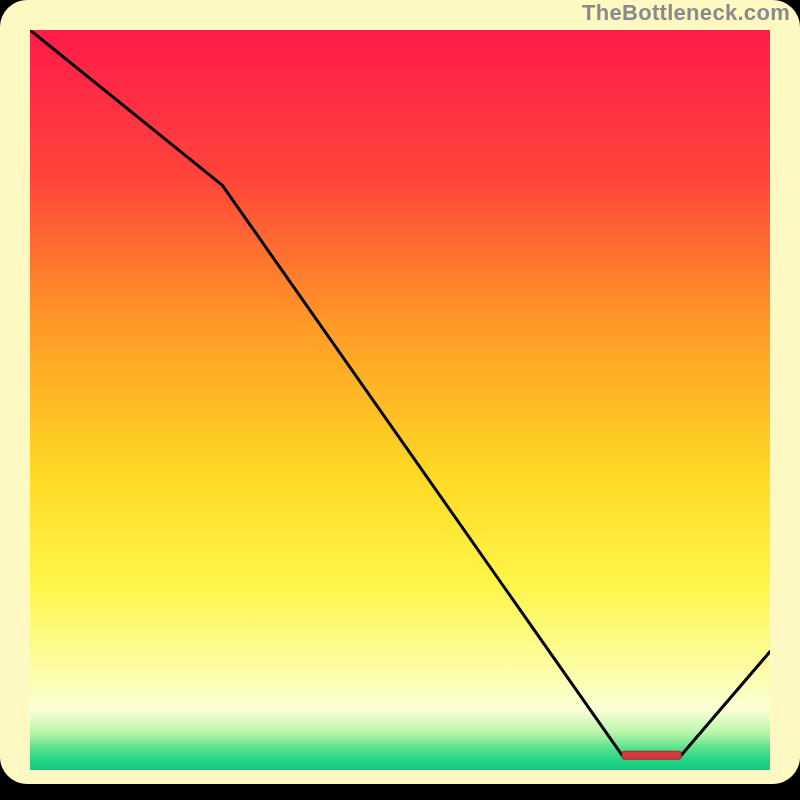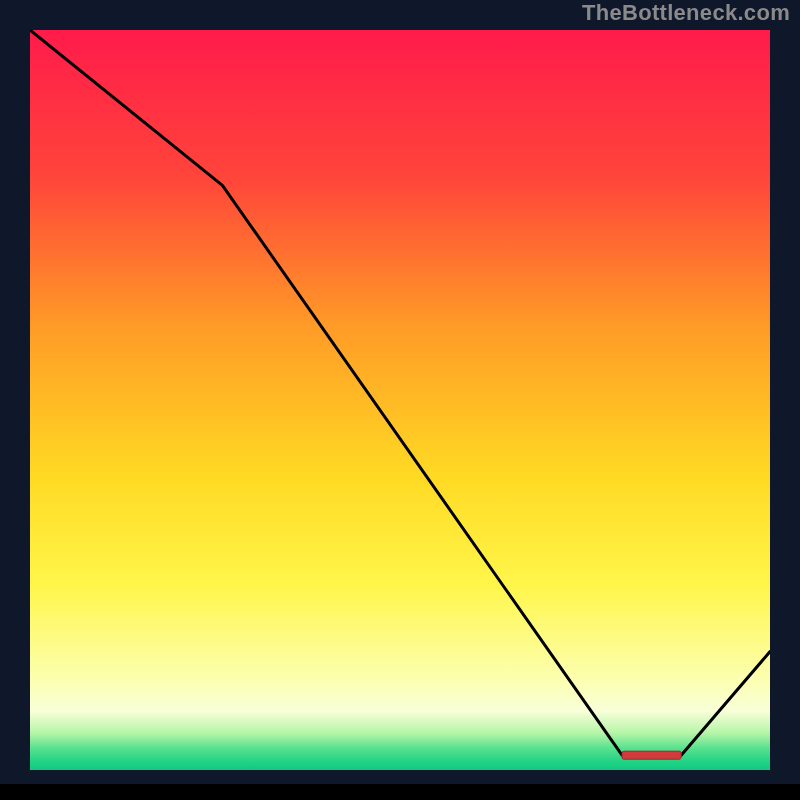--- a/index.html
+++ b/index.html
@@ -9,21 +9,22 @@
     height: 800px;
     background: #000;
     overflow: hidden;
   }
   .frame {
     position: absolute;
     left: 0;
     top: 0;
     width: 800px;
     height: 784px;
-    background: #0f172a;
+    background: #fef9c3;
+    border-radius: 27px;
   }
   .watermark {
     position: absolute;
     top: 0;
     right: 10px;
     font-family: Arial, Helvetica, sans-serif;
     font-size: 22px;
     font-weight: bold;
     color: #8a8a8a;
     letter-spacing: 0.3px;

